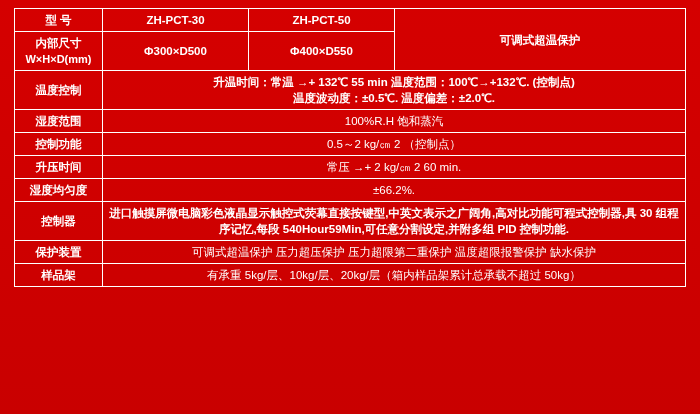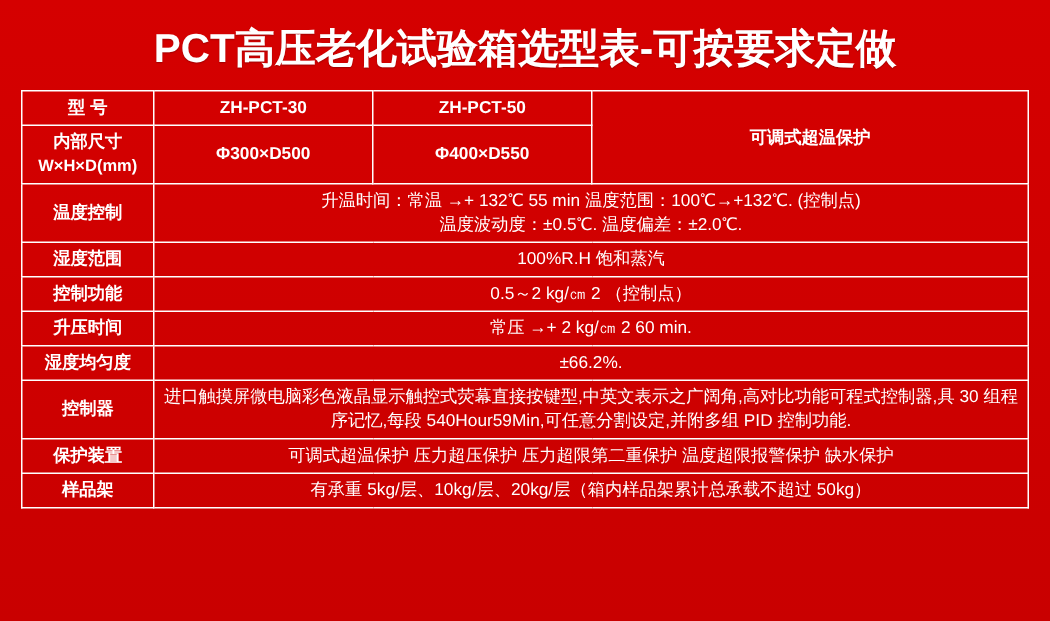--- a/index.html
+++ b/index.html
@@ -67,35 +67,35 @@
   }
   td.custom {
     font-weight: bold;
     font-size: 12.5px;
   }
   td.wide {
     font-size: 11.5px;
   }
   .line {
     display: block;
+    font-weight: bold;
   }
   .ctrl-text {
     text-align: left;
     padding: 2px 10px;
     line-height: 17px;
     font-size: 11.5px;
     margin-top: 26px;
   }
 </style>
 </head>
 <body>
 
 <div class="page">
 
-  <div class="title">PCT高压老化试验箱选型表-可按要求定做</div>
 
   <table class="spec">
     <colgroup>
       <col style="width:88px">
       <col style="width:146px">
       <col style="width:146px">
       <col>
     </colgroup>
     <tbody>
       <tr>

